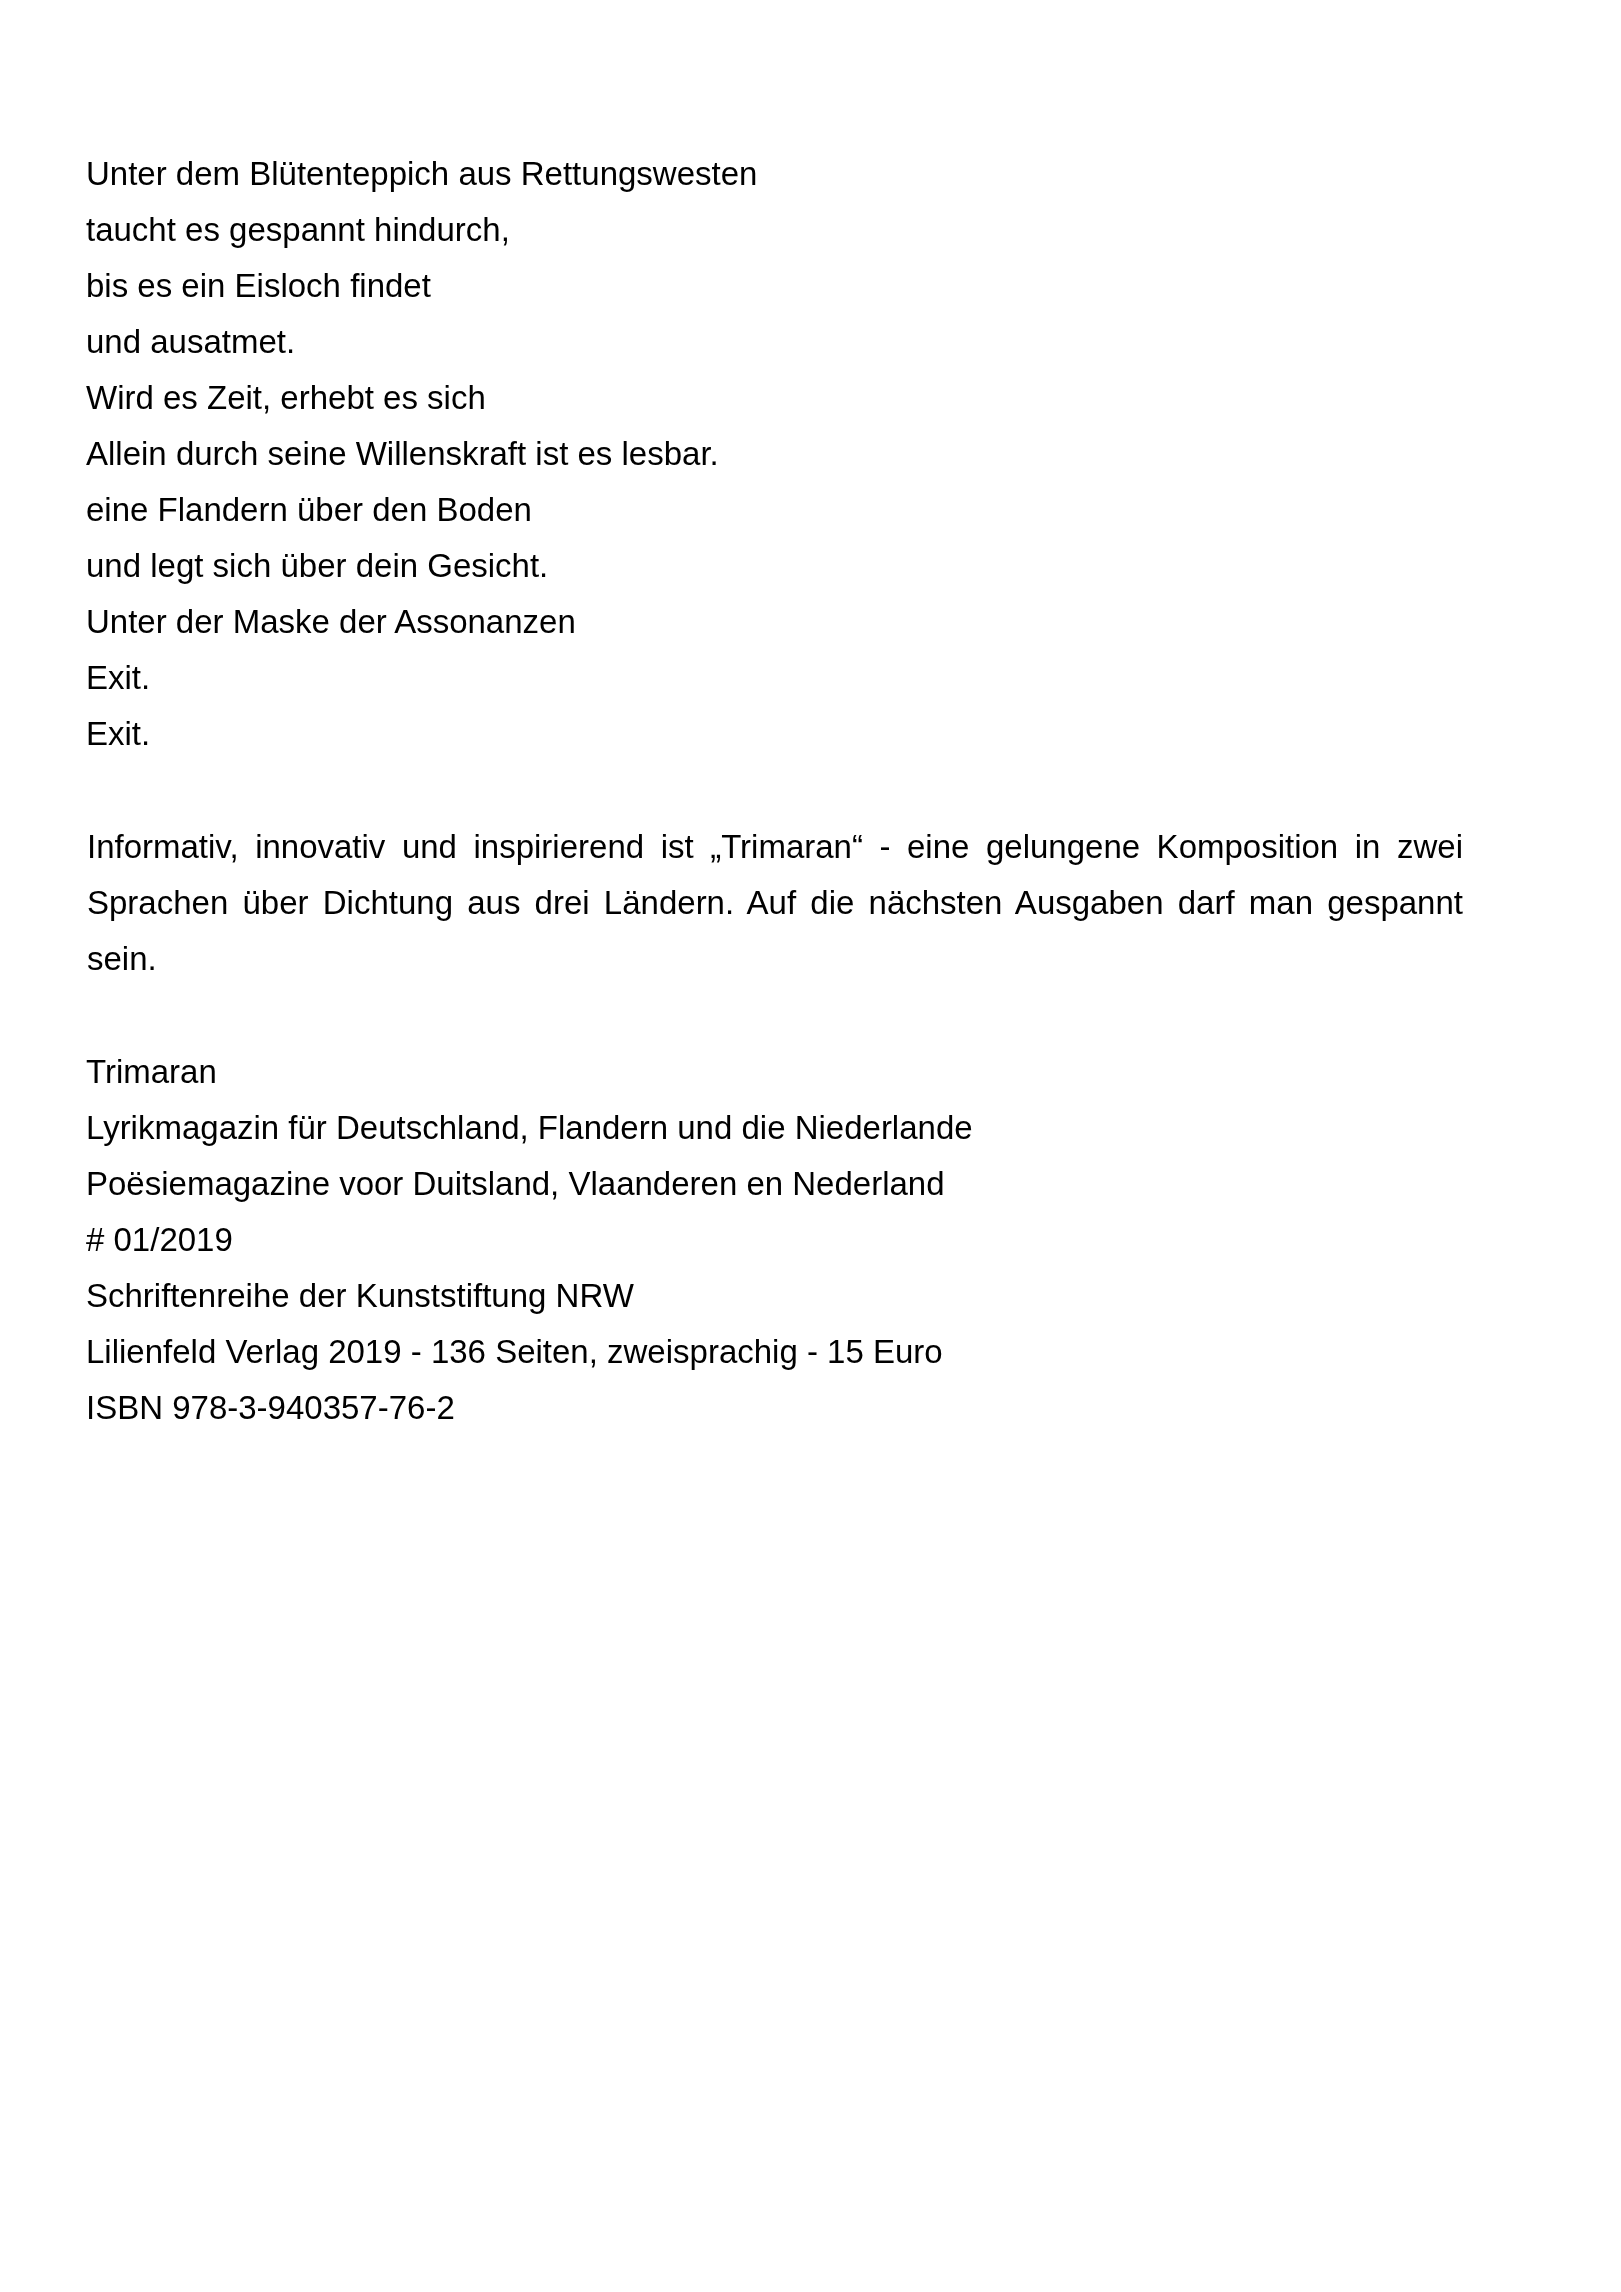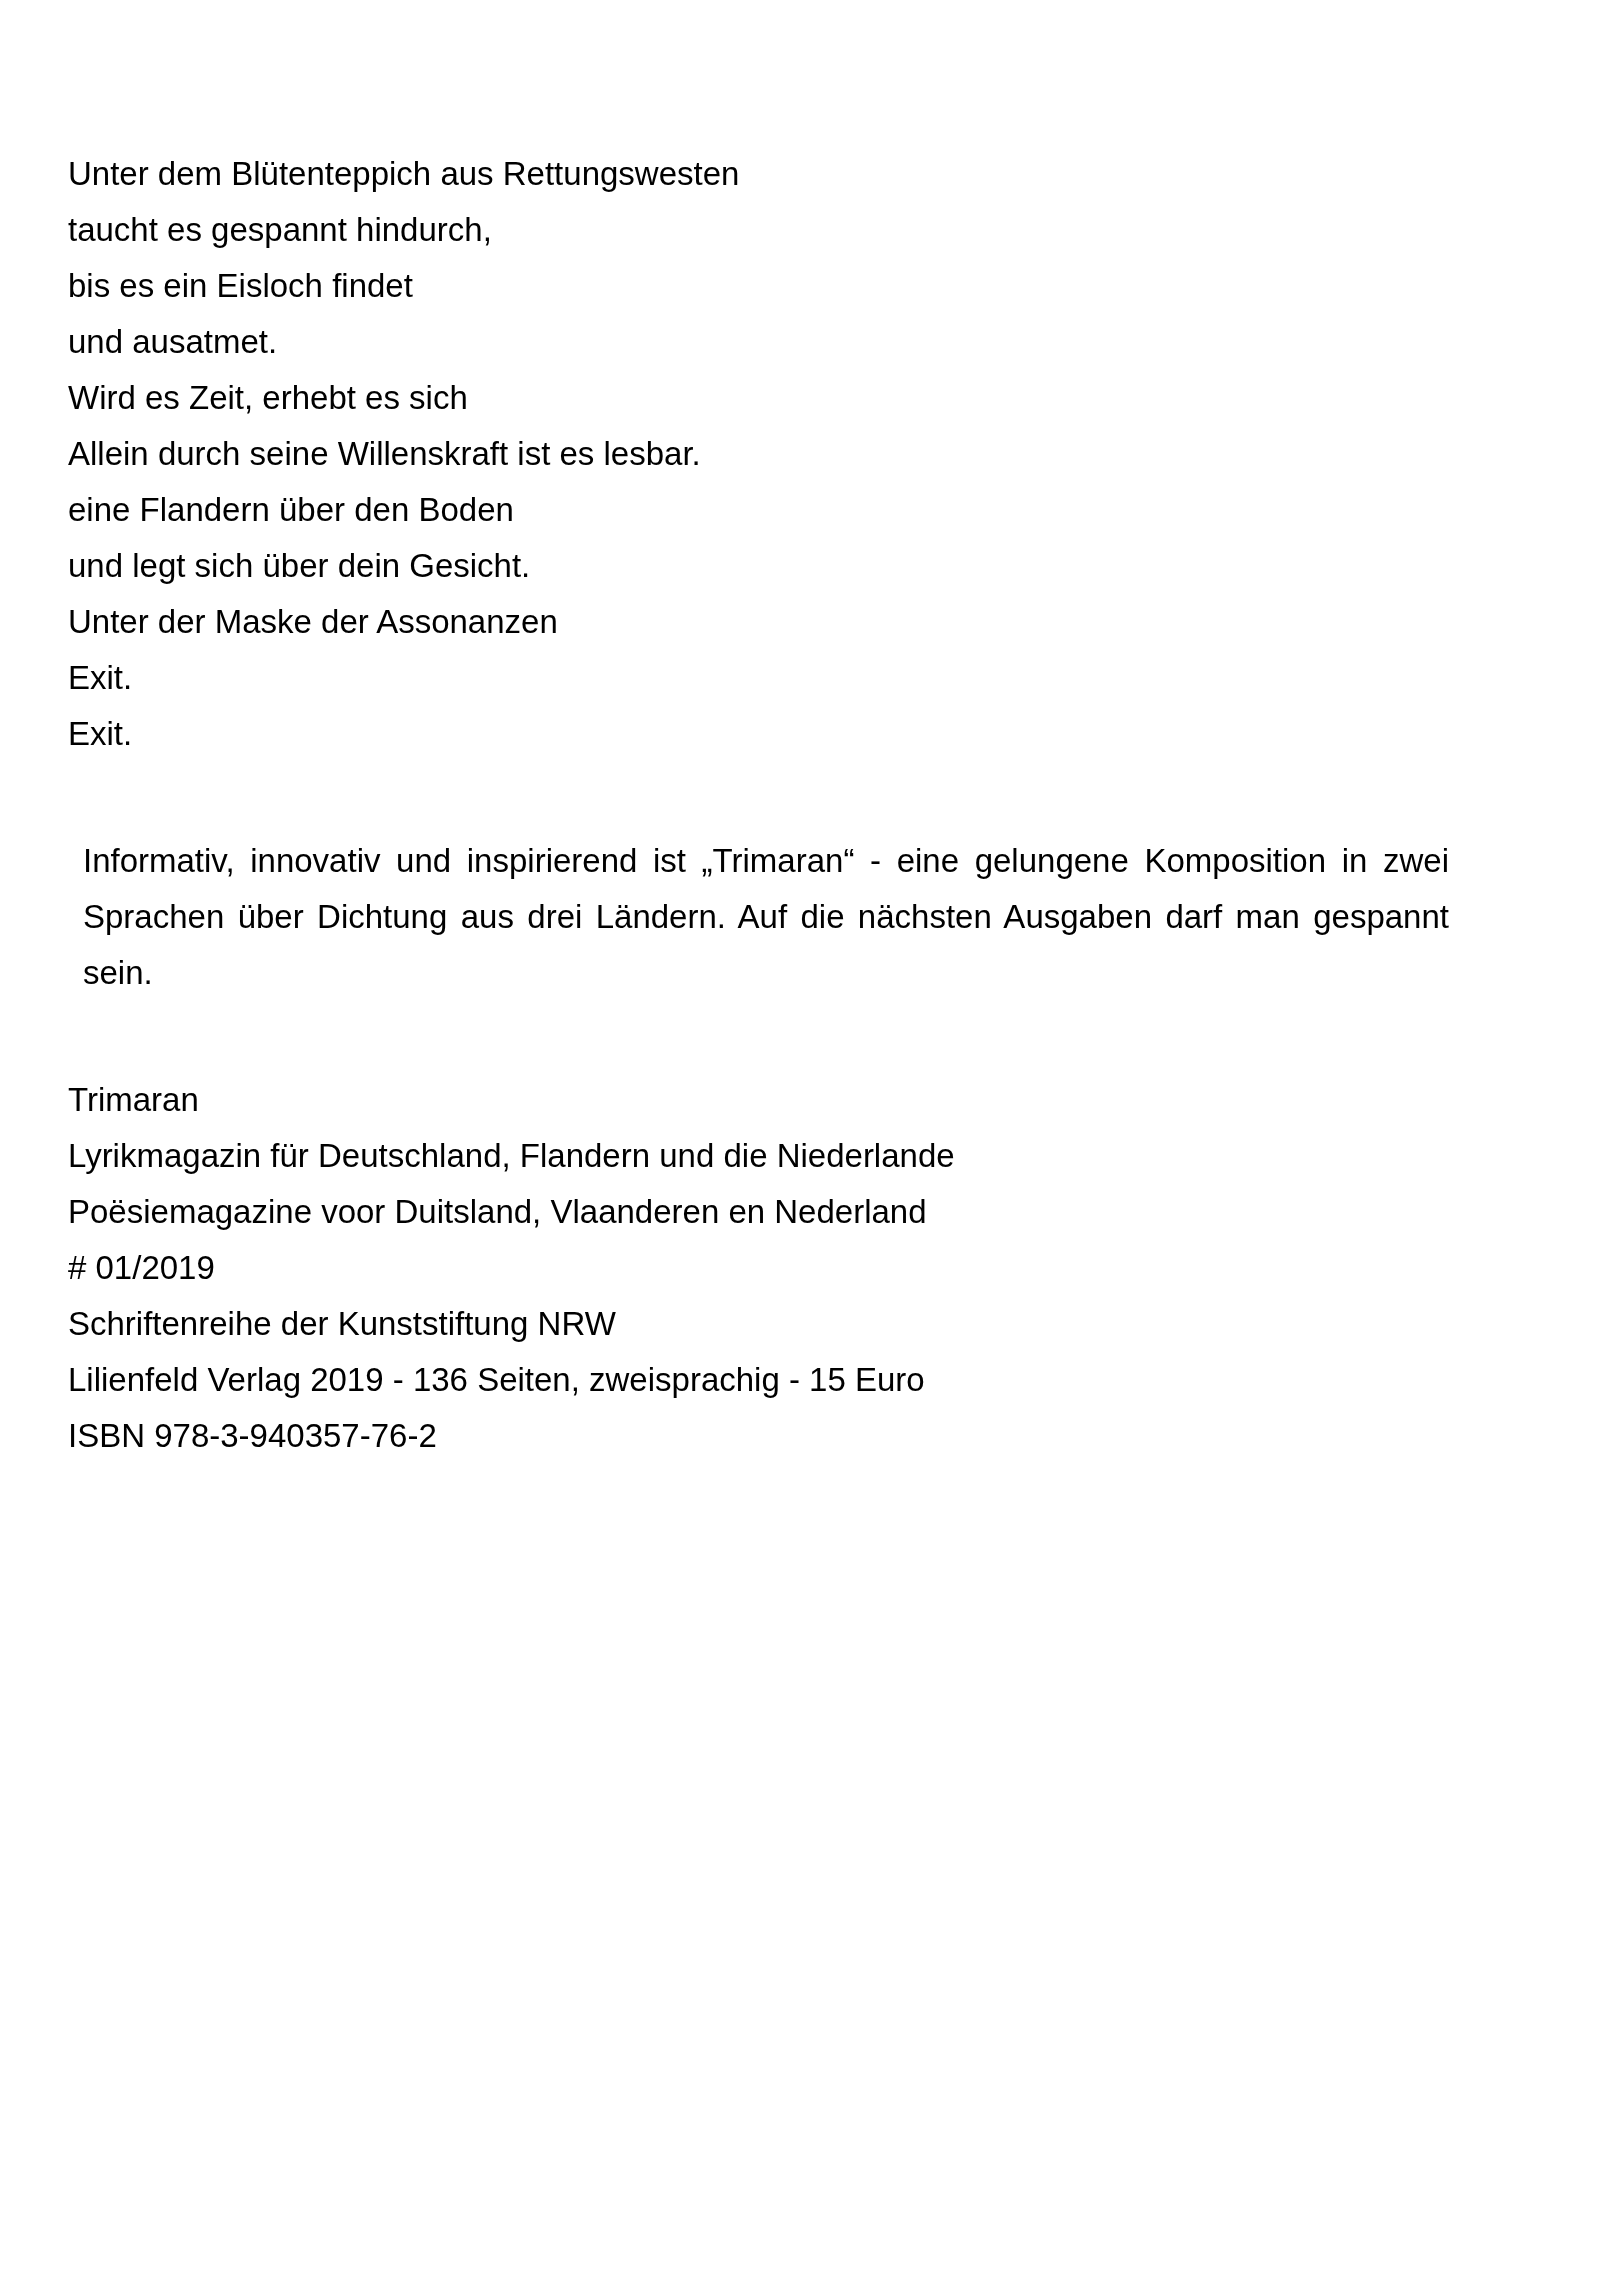--- a/index.html
+++ b/index.html
@@ -6,35 +6,35 @@
     margin: 0;
     padding: 0;
     background: #ffffff;
   }
   .page {
     position: relative;
     width: 1621px;
     height: 2293px;
     background: #ffffff;
     box-sizing: border-box;
-    padding: 146px 157px 0 68px;
+    padding: 146px 157px 0 86px;
     font-family: "Liberation Sans", sans-serif;
     font-size: 33px;
     line-height: 56px;
     color: #000000;
     overflow: hidden;
   }
   .line {
     white-space: nowrap;
   }
   .blank-line {
     height: 56px;
   }
   .review {
-    margin: 15px;
+    margin: 1px;
     text-align: justify;
     text-justify: inter-word;
   }
 </style>
 </head>
 <body>
 
 <div class="page">
 
   <div>

